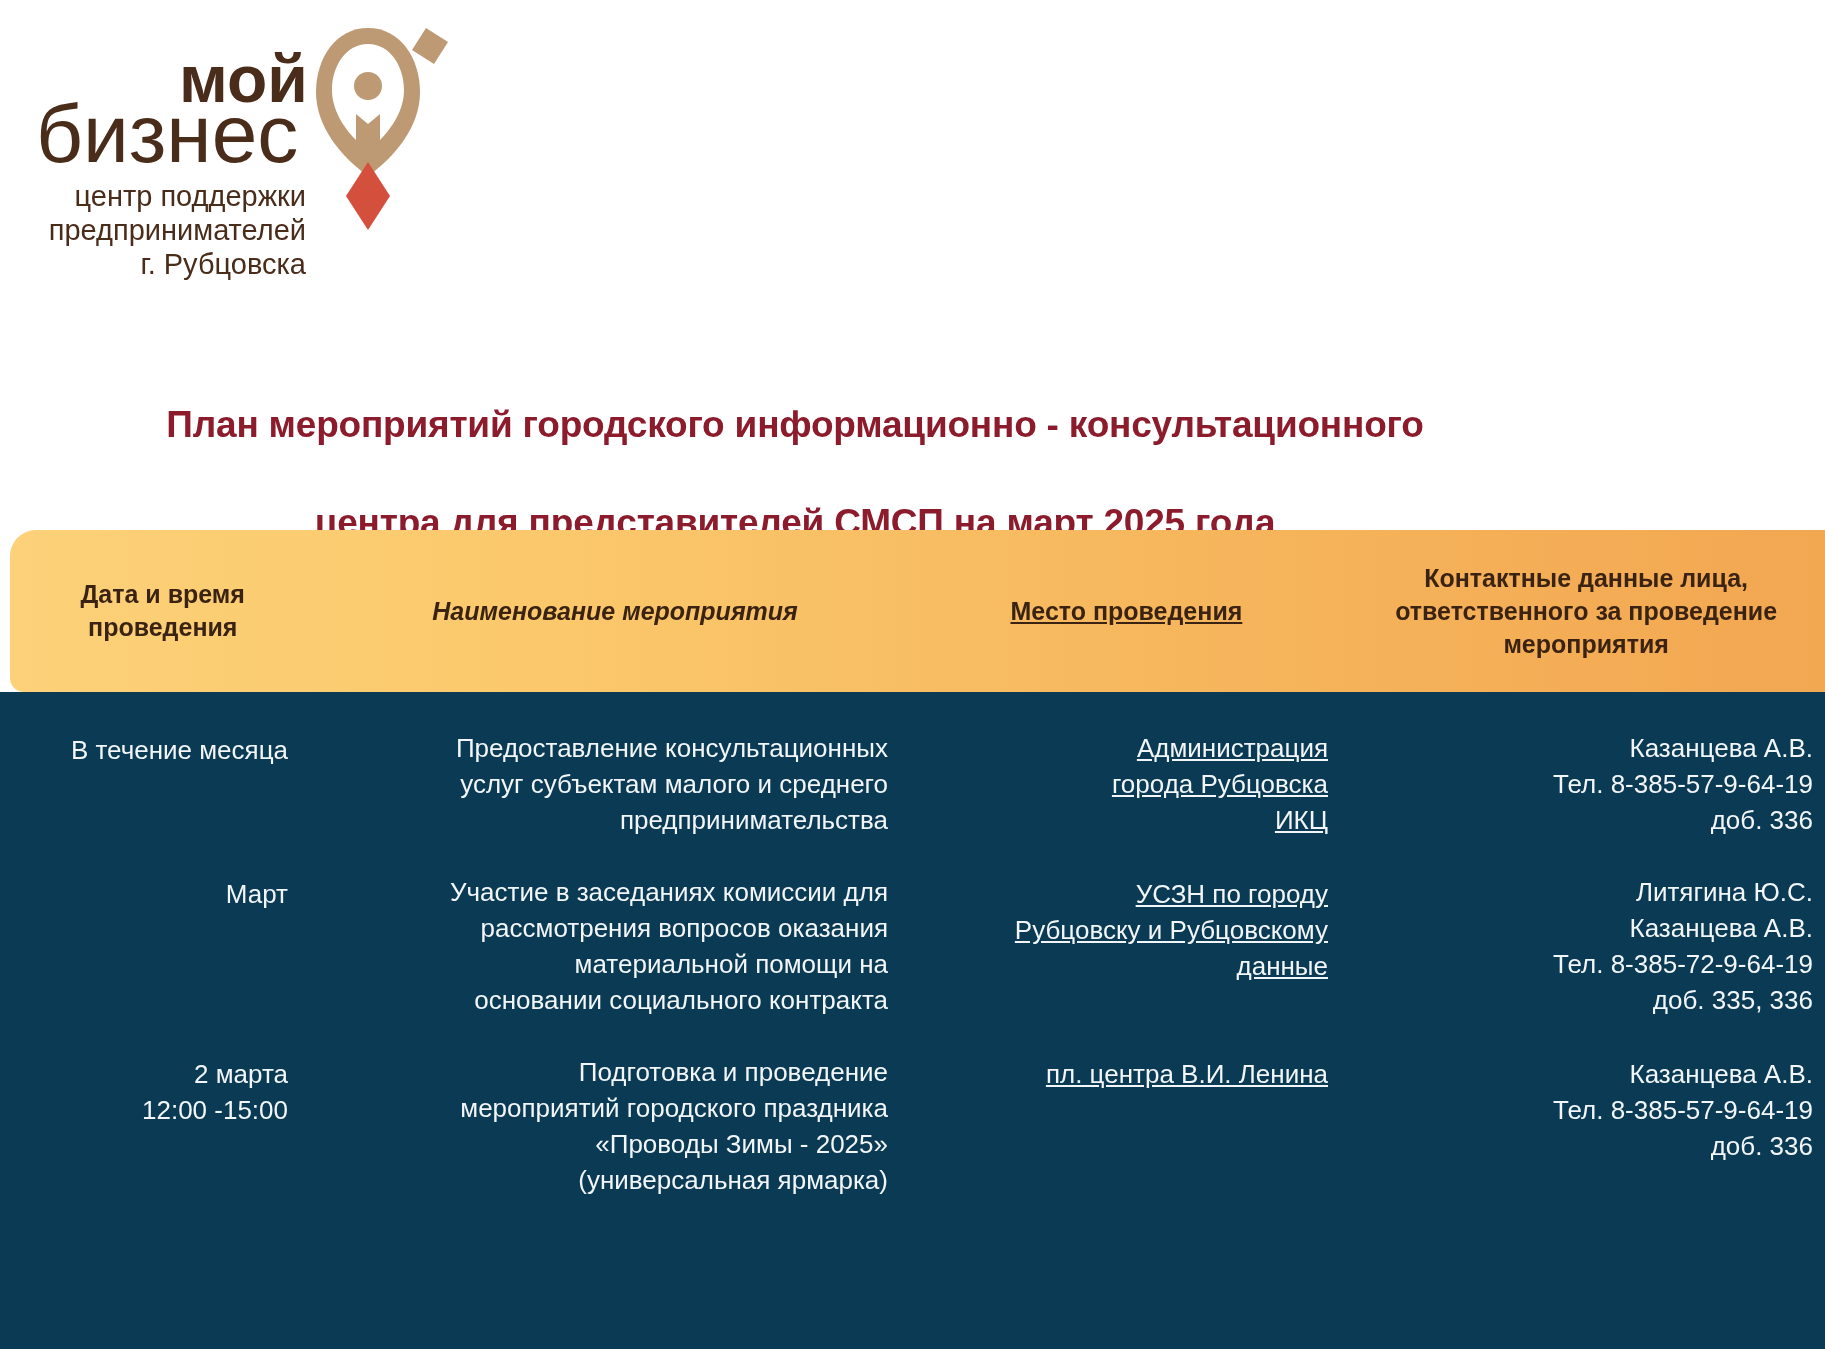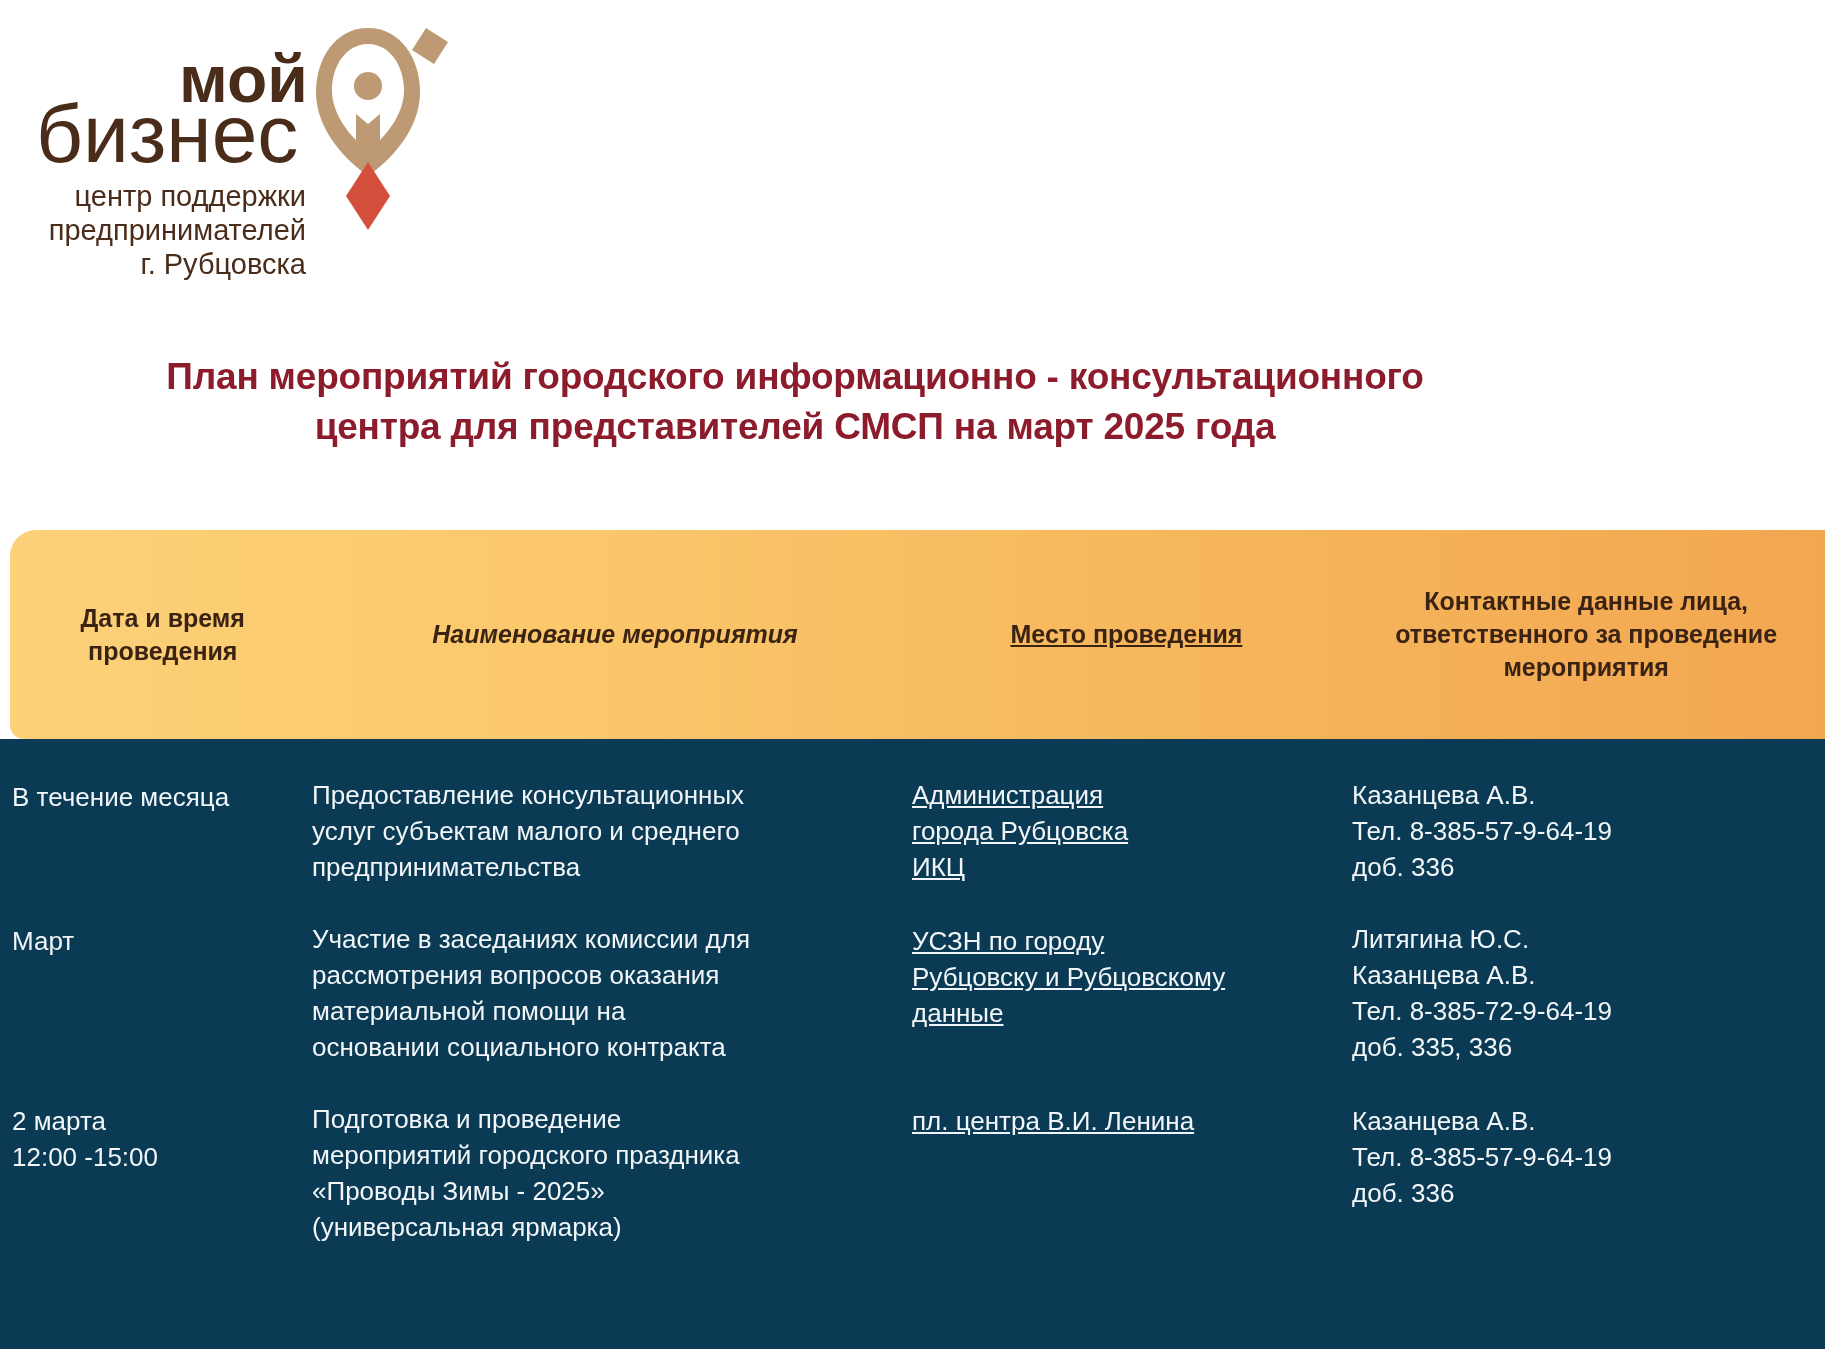--- a/index.html
+++ b/index.html
@@ -37,35 +37,36 @@
     text-align: center;
   }
   .title-line {
     color: #8C1B2C;
     font-family: "Liberation Sans", "DejaVu Sans", sans-serif;
     font-weight: bold;
     font-size: 37px;
     line-height: 50px;
     letter-spacing: -0.2px;
     white-space: nowrap;
+    margin-top: 48px;
   }
 
   
   .table-wrap {
     position: absolute;
     left: 0;
     top: 530px;
     width: 1825px;
     height: 819px;
   }
   .thead {
     position: relative;
     margin-left: 10px;
     width: 1815px;
-    height: 209px;
+    height: 162px;
     background: linear-gradient(to right, #FCD179 0%, #FBC96C 28%, #F6B65C 65%, #F2A751 100%);
     border-top-left-radius: 26px;
     border-bottom-left-radius: 14px;
     display: flex;
     align-items: center;
     box-sizing: border-box;
     gap: 9px;
   }
   .th {
     color: #3B2314;
@@ -87,21 +88,21 @@
   .trow {
     display: flex;
     align-items: flex-start;
     width: 1825px;
     margin-bottom: 36px;
   }
   .td {
     color: #F2F6F8;
     font-size: 26px;
     line-height: 36px;
-    text-align: left;
+    text-align: right;
     padding: 0 12px;
     box-sizing: border-box;
     white-space: pre-line;
   }
 
   
   .col-1 { width: 300px; }
   .col-2 { width: 600px; }
   .col-3 { width: 440px; text-decoration: underline; }
   .col-4 { width: 485px; }

